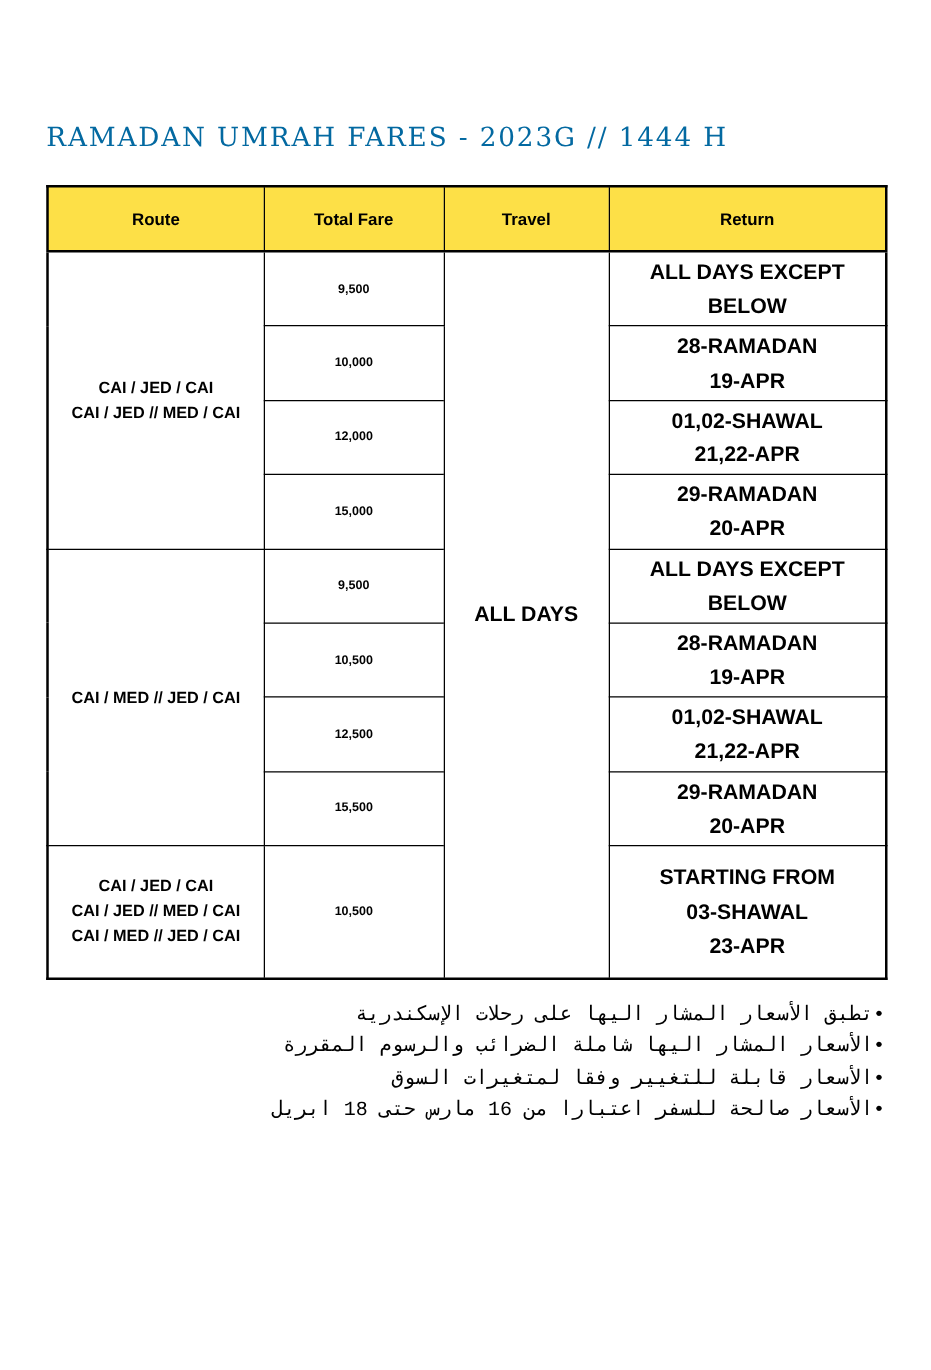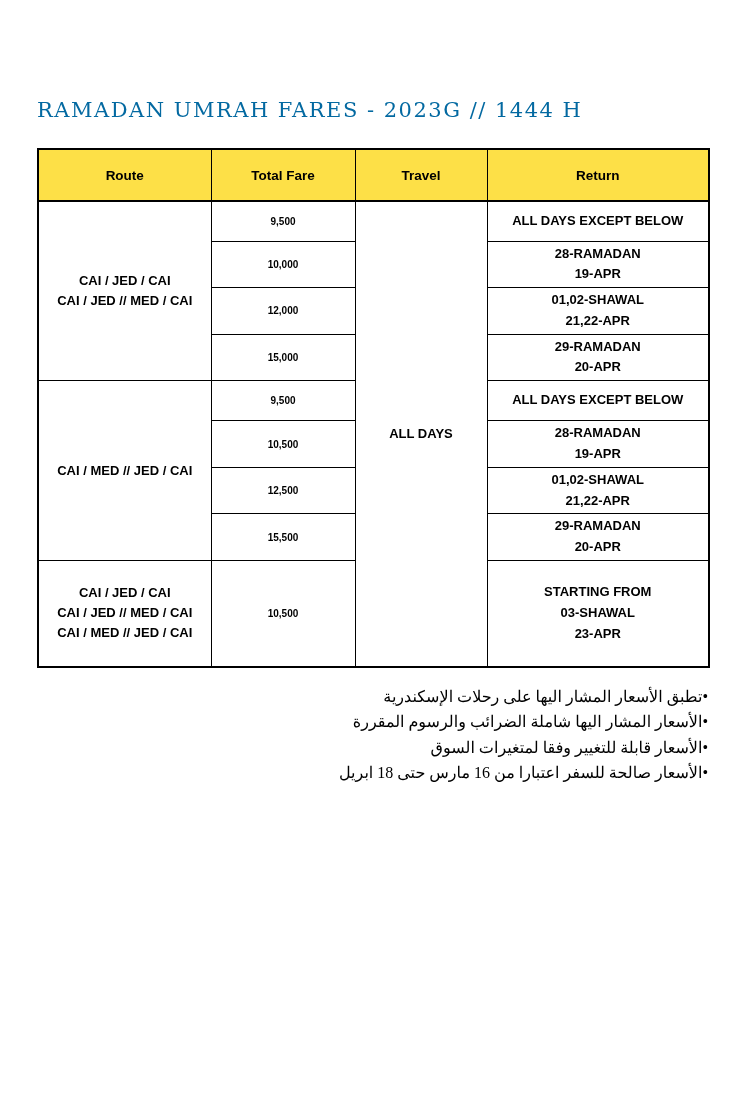--- a/index.html
+++ b/index.html
@@ -56,33 +56,33 @@
   }
   td.fare {
     font-size: 10px;
     height: 40px;
   }
   td.route {
     font-size: 13px;
     line-height: 1.55;
   }
   td.travel {
-    font-size: 13px;
+    font-size: 17px;
   }
   td.return {
-    font-size: 13px;
+    font-size: 17px;
     line-height: 1.6;
   }
   tr.tall td.fare { height: 106px; }
   .notes {
     margin-top: 16px;
     width: 671px;
     direction: rtl;
     text-align: right;
-    font-family: Liberation Serif, serif;
+    font-family: Liberation Mono, monospace;
     font-size: 16px;
     line-height: 1.6;
     color: #000000;
   }
   .note { white-space: nowrap; }
 </style>
 </head>
 <body>
 
 <div class="page">

